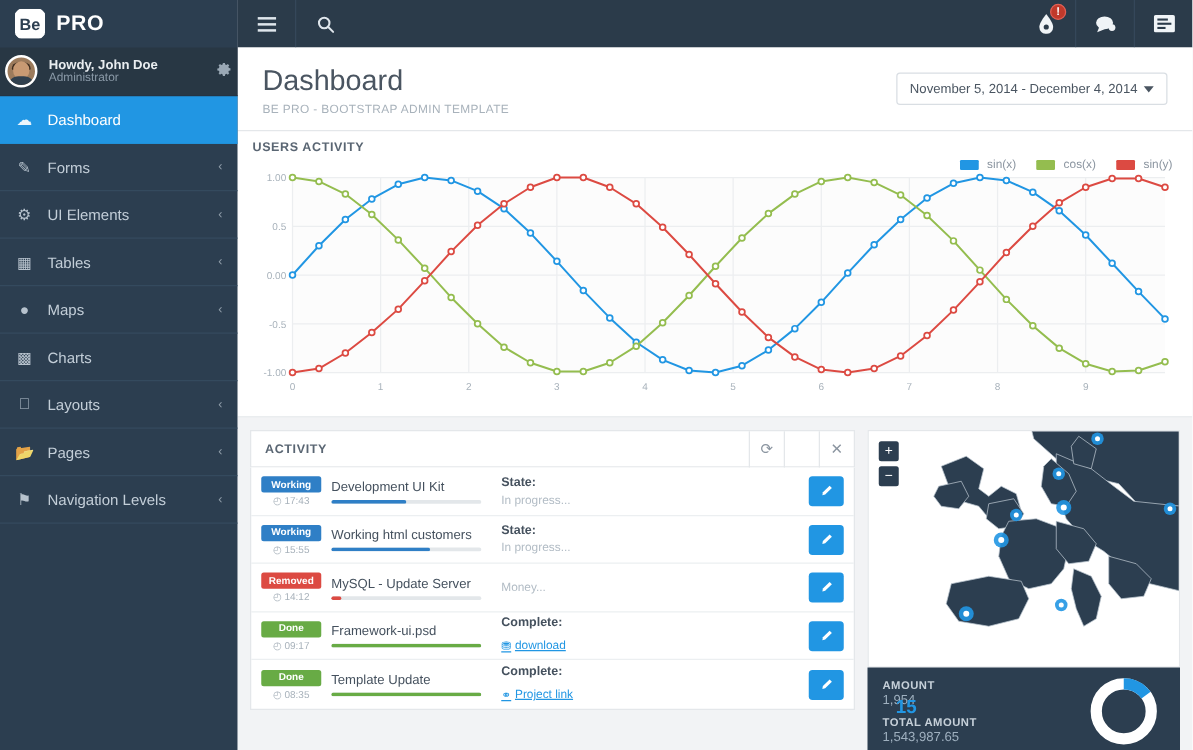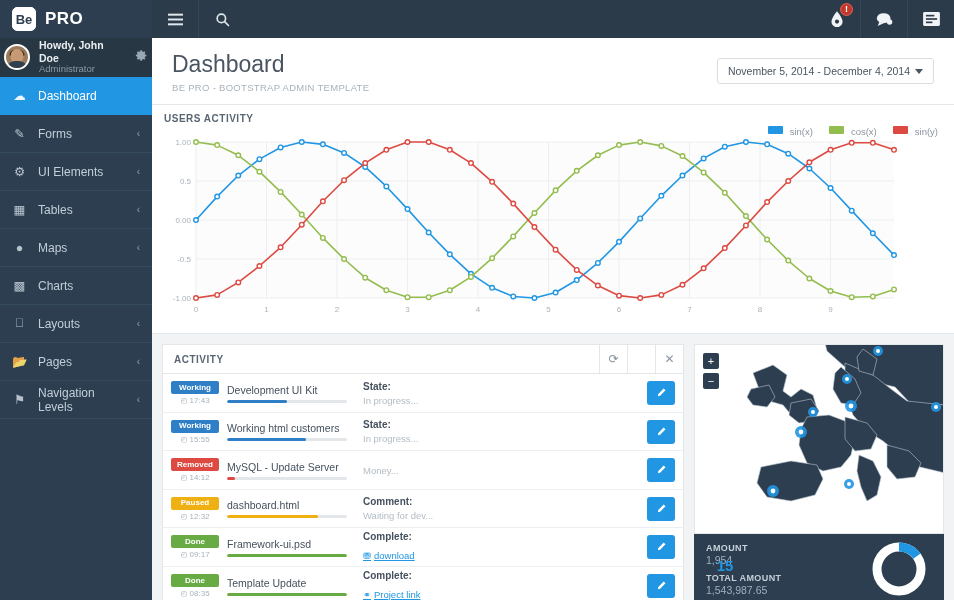--- a/index.html
+++ b/index.html
@@ -5,21 +5,21 @@
   * { box-sizing: border-box; margin: 0; padding: 0; }
   html, body {
     width: 954px; height: 600px;
     font-family: "Liberation Sans", sans-serif;
     background: #ffffff; overflow: hidden;
   }
   body { display: flex; }
 
   
   #sidebar {
-    width: 152px; height: 600px;
+    width: 190px; height: 600px;
     background: #2c3e50;
     flex-shrink: 0;
     display: flex; flex-direction: column;
     position: relative; z-index: 5;
   }
   .brand {
     height: 38px; background: #2c3e50;
     display: flex; align-items: center; padding-left: 12px; gap: 9px;
   }
   .brand-mark {
@@ -106,21 +106,21 @@
   .caret-d { border-left: 4px solid transparent; border-right: 4px solid transparent; border-top: 5px solid #4a5561; }
 
   .content { flex: 1; padding: 0; overflow: hidden; }
 
   
   .panel { background: #fff; border: 1px solid #e4e7ea; }
   #chart-panel { margin: 0; border-left: 0; border-right: 0; border-top: 0; padding: 8px 12px 4px 12px; }
   .panel-cap { font-size: 10px; font-weight: bold; color: #5a6673; letter-spacing: .5px; }
   .chart-wrap { position: relative; height: 205px; }
   .legend { position: absolute; right: 4px; top: 2px; display: flex; gap: 16px; align-items: center; z-index: 3; }
-  .lg-item { display: flex; align-items: flex-start; gap: 7px; }
+  .lg-item { display: flex; align-items: center; gap: 7px; }
   .lg-sw { width: 15px; height: 8px; border-radius: 1px; }
   .lg-tx { font-size: 9.5px; color: #8b95a0; }
   svg.plot { display: block; }
 
   
   .lower { display: flex; gap: 0; height: 260px; padding: 10px 10px 0 10px; }
   .activity-col { flex: 1; margin-right: 10px; }
   .map-col { width: 250px; flex-shrink: 0; }
 
   .act-head {
@@ -533,41 +533,20 @@
                 <div class="note-val">Money...</div>
               </div>
               <div class="edit-btn">
                 <svg width="10" height="10" viewBox="0 0 16 16" fill="#fff">
                   <path d="M12.3 0.8l2.9 2.9-8.6 8.6-3.6.7.7-3.6z"></path>
                 </svg>
               </div>
             </div>
             <div class="act-row">
               <div class="col-badge">
-                <span class="pill" style="background: rgb(238, 176, 18);">Paused</span>
-                <div class="pill-time">◴ 12:32</div>
-              </div>
-              <div class="col-task">
-                <div class="task-name">dashboard.html</div>
-                <div class="bar">
-                  <i style="width: 76%; background: rgb(238, 176, 18);"></i>
-                </div>
-              </div>
-              <div class="col-note">
-                <div class="note-label">Comment:</div>
-                <div class="note-val">Waiting for dev...</div>
-              </div>
-              <div class="edit-btn">
-                <svg width="10" height="10" viewBox="0 0 16 16" fill="#fff">
-                  <path d="M12.3 0.8l2.9 2.9-8.6 8.6-3.6.7.7-3.6z"></path>
-                </svg>
-              </div>
-            </div>
-            <div class="act-row">
-              <div class="col-badge">
                 <span class="pill" style="background: rgb(104, 171, 69);">Done</span>
                 <div class="pill-time">◴ 09:17</div>
               </div>
               <div class="col-task">
                 <div class="task-name">Framework-ui.psd</div>
                 <div class="bar">
                   <i style="width: 100%; background: rgb(104, 171, 69);"></i>
                 </div>
               </div>
               <div class="col-note"><div class="note-label">Complete:</div><a class="note-link" href="#">

